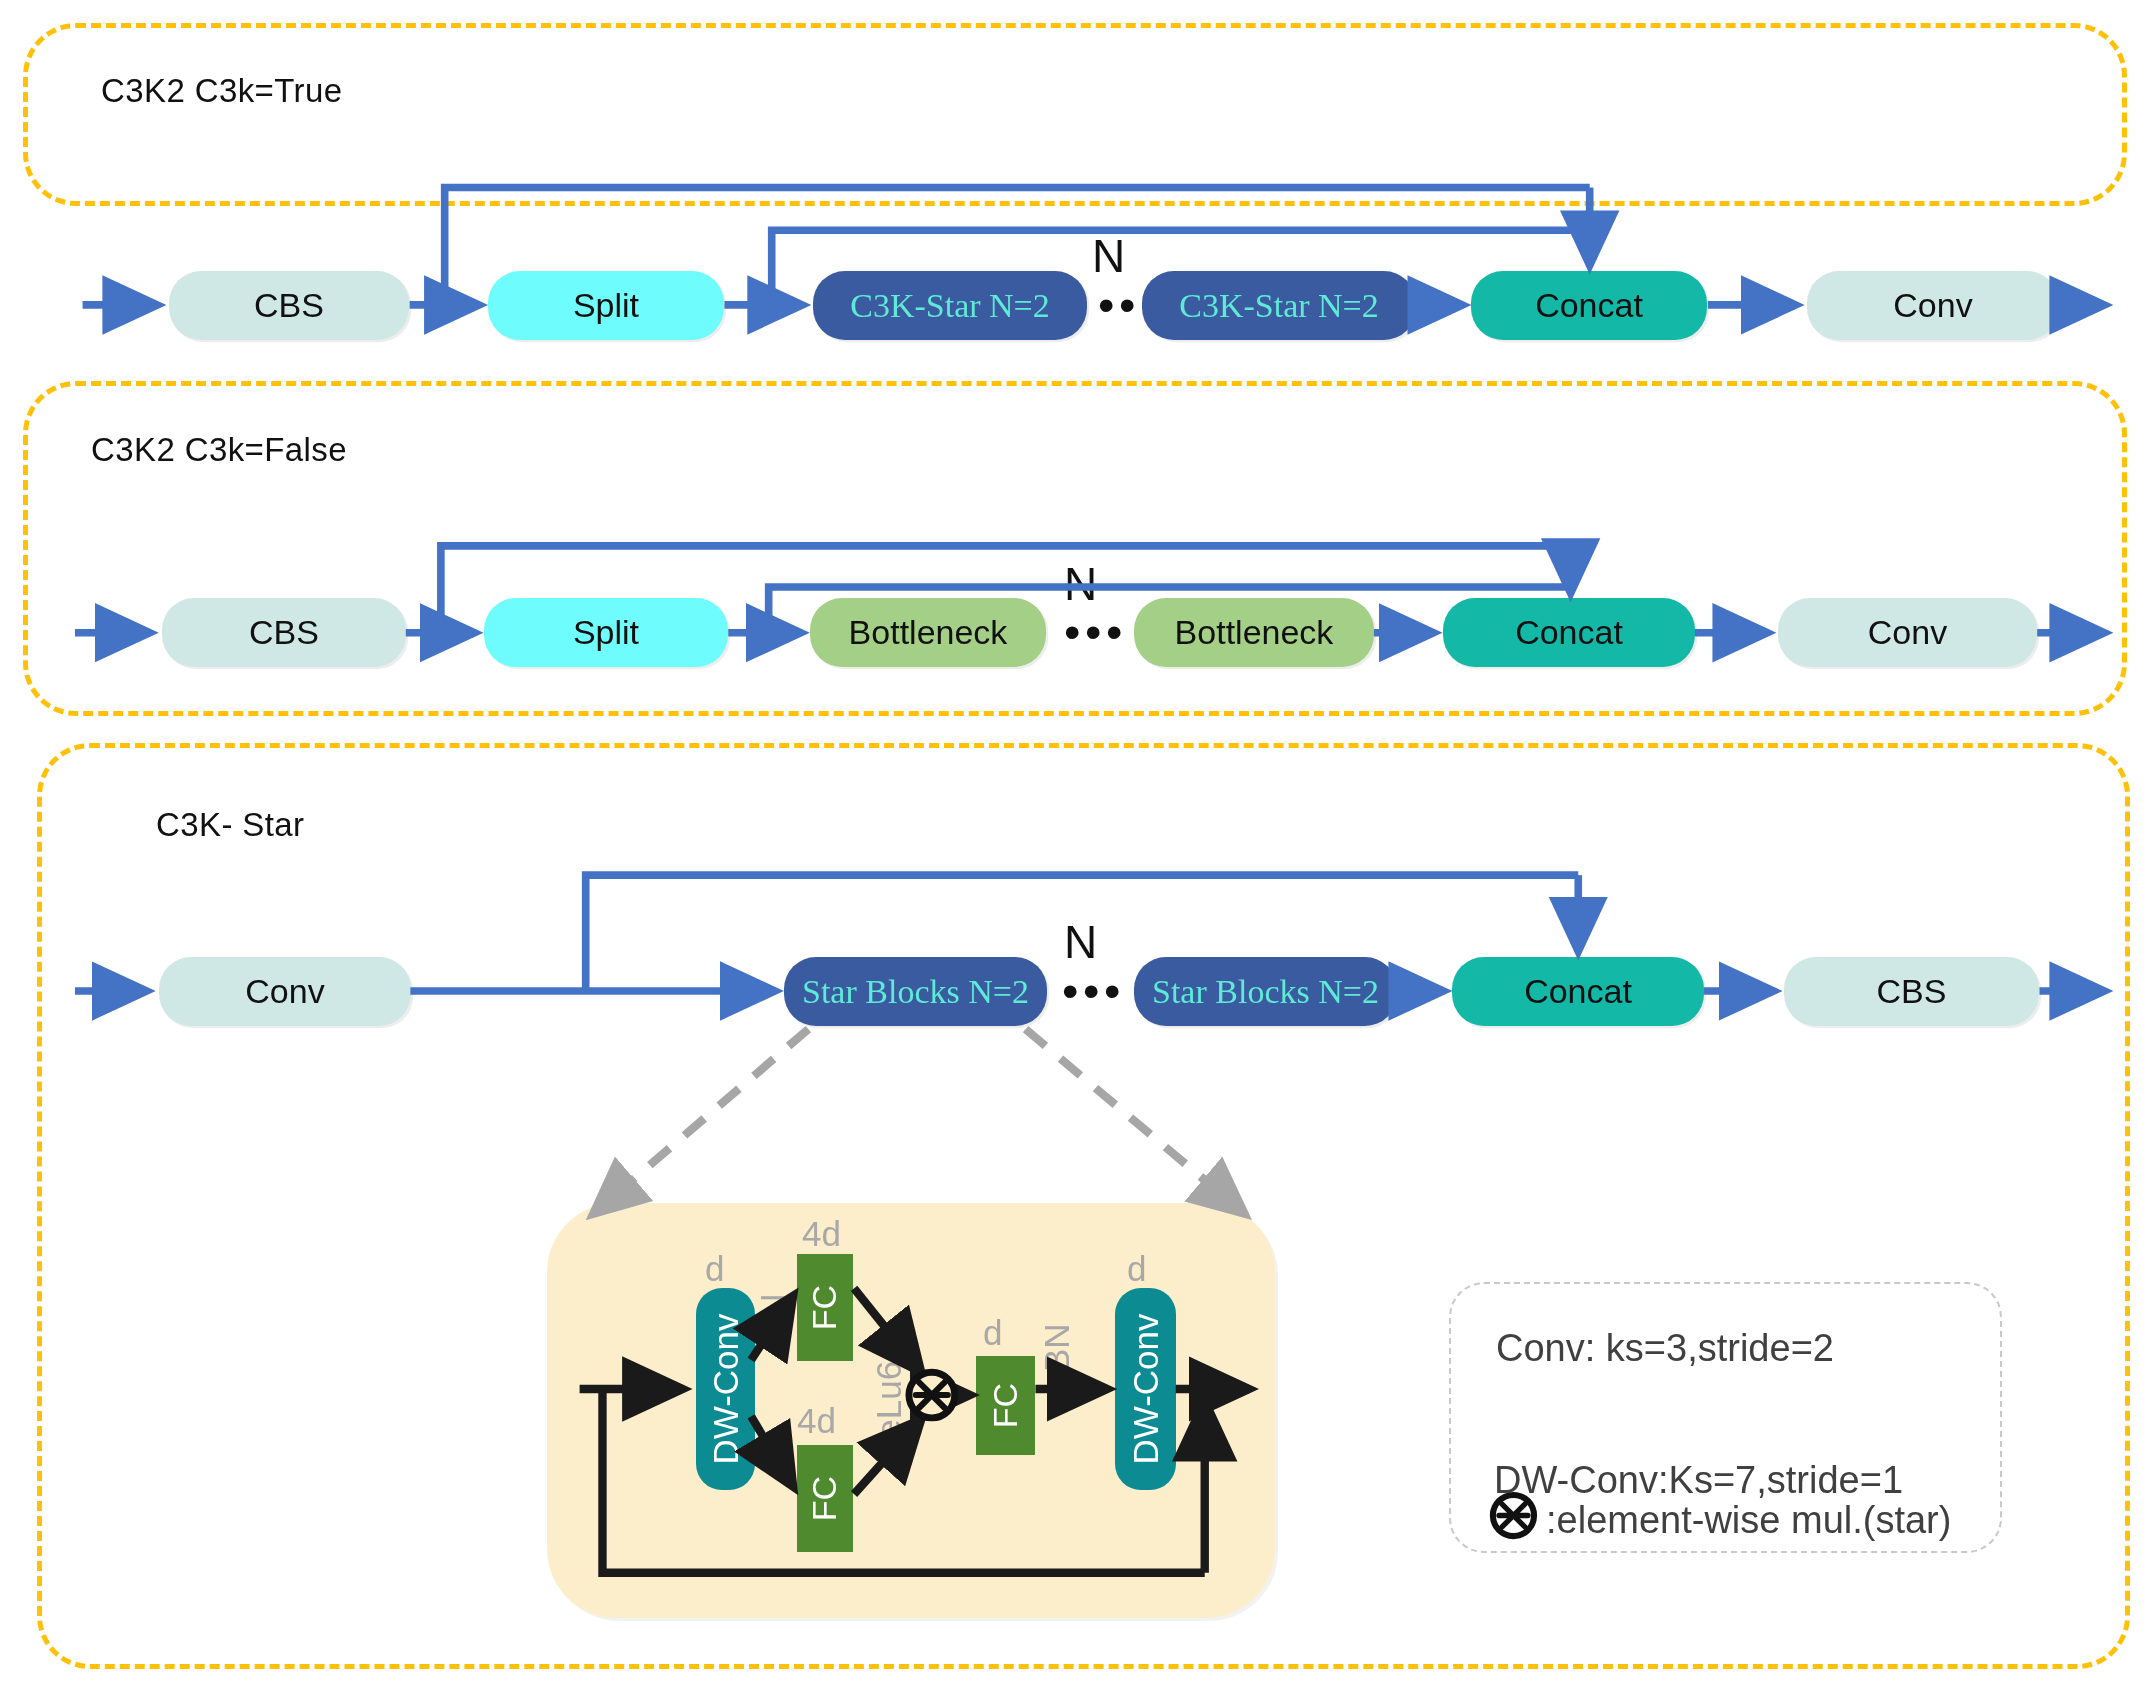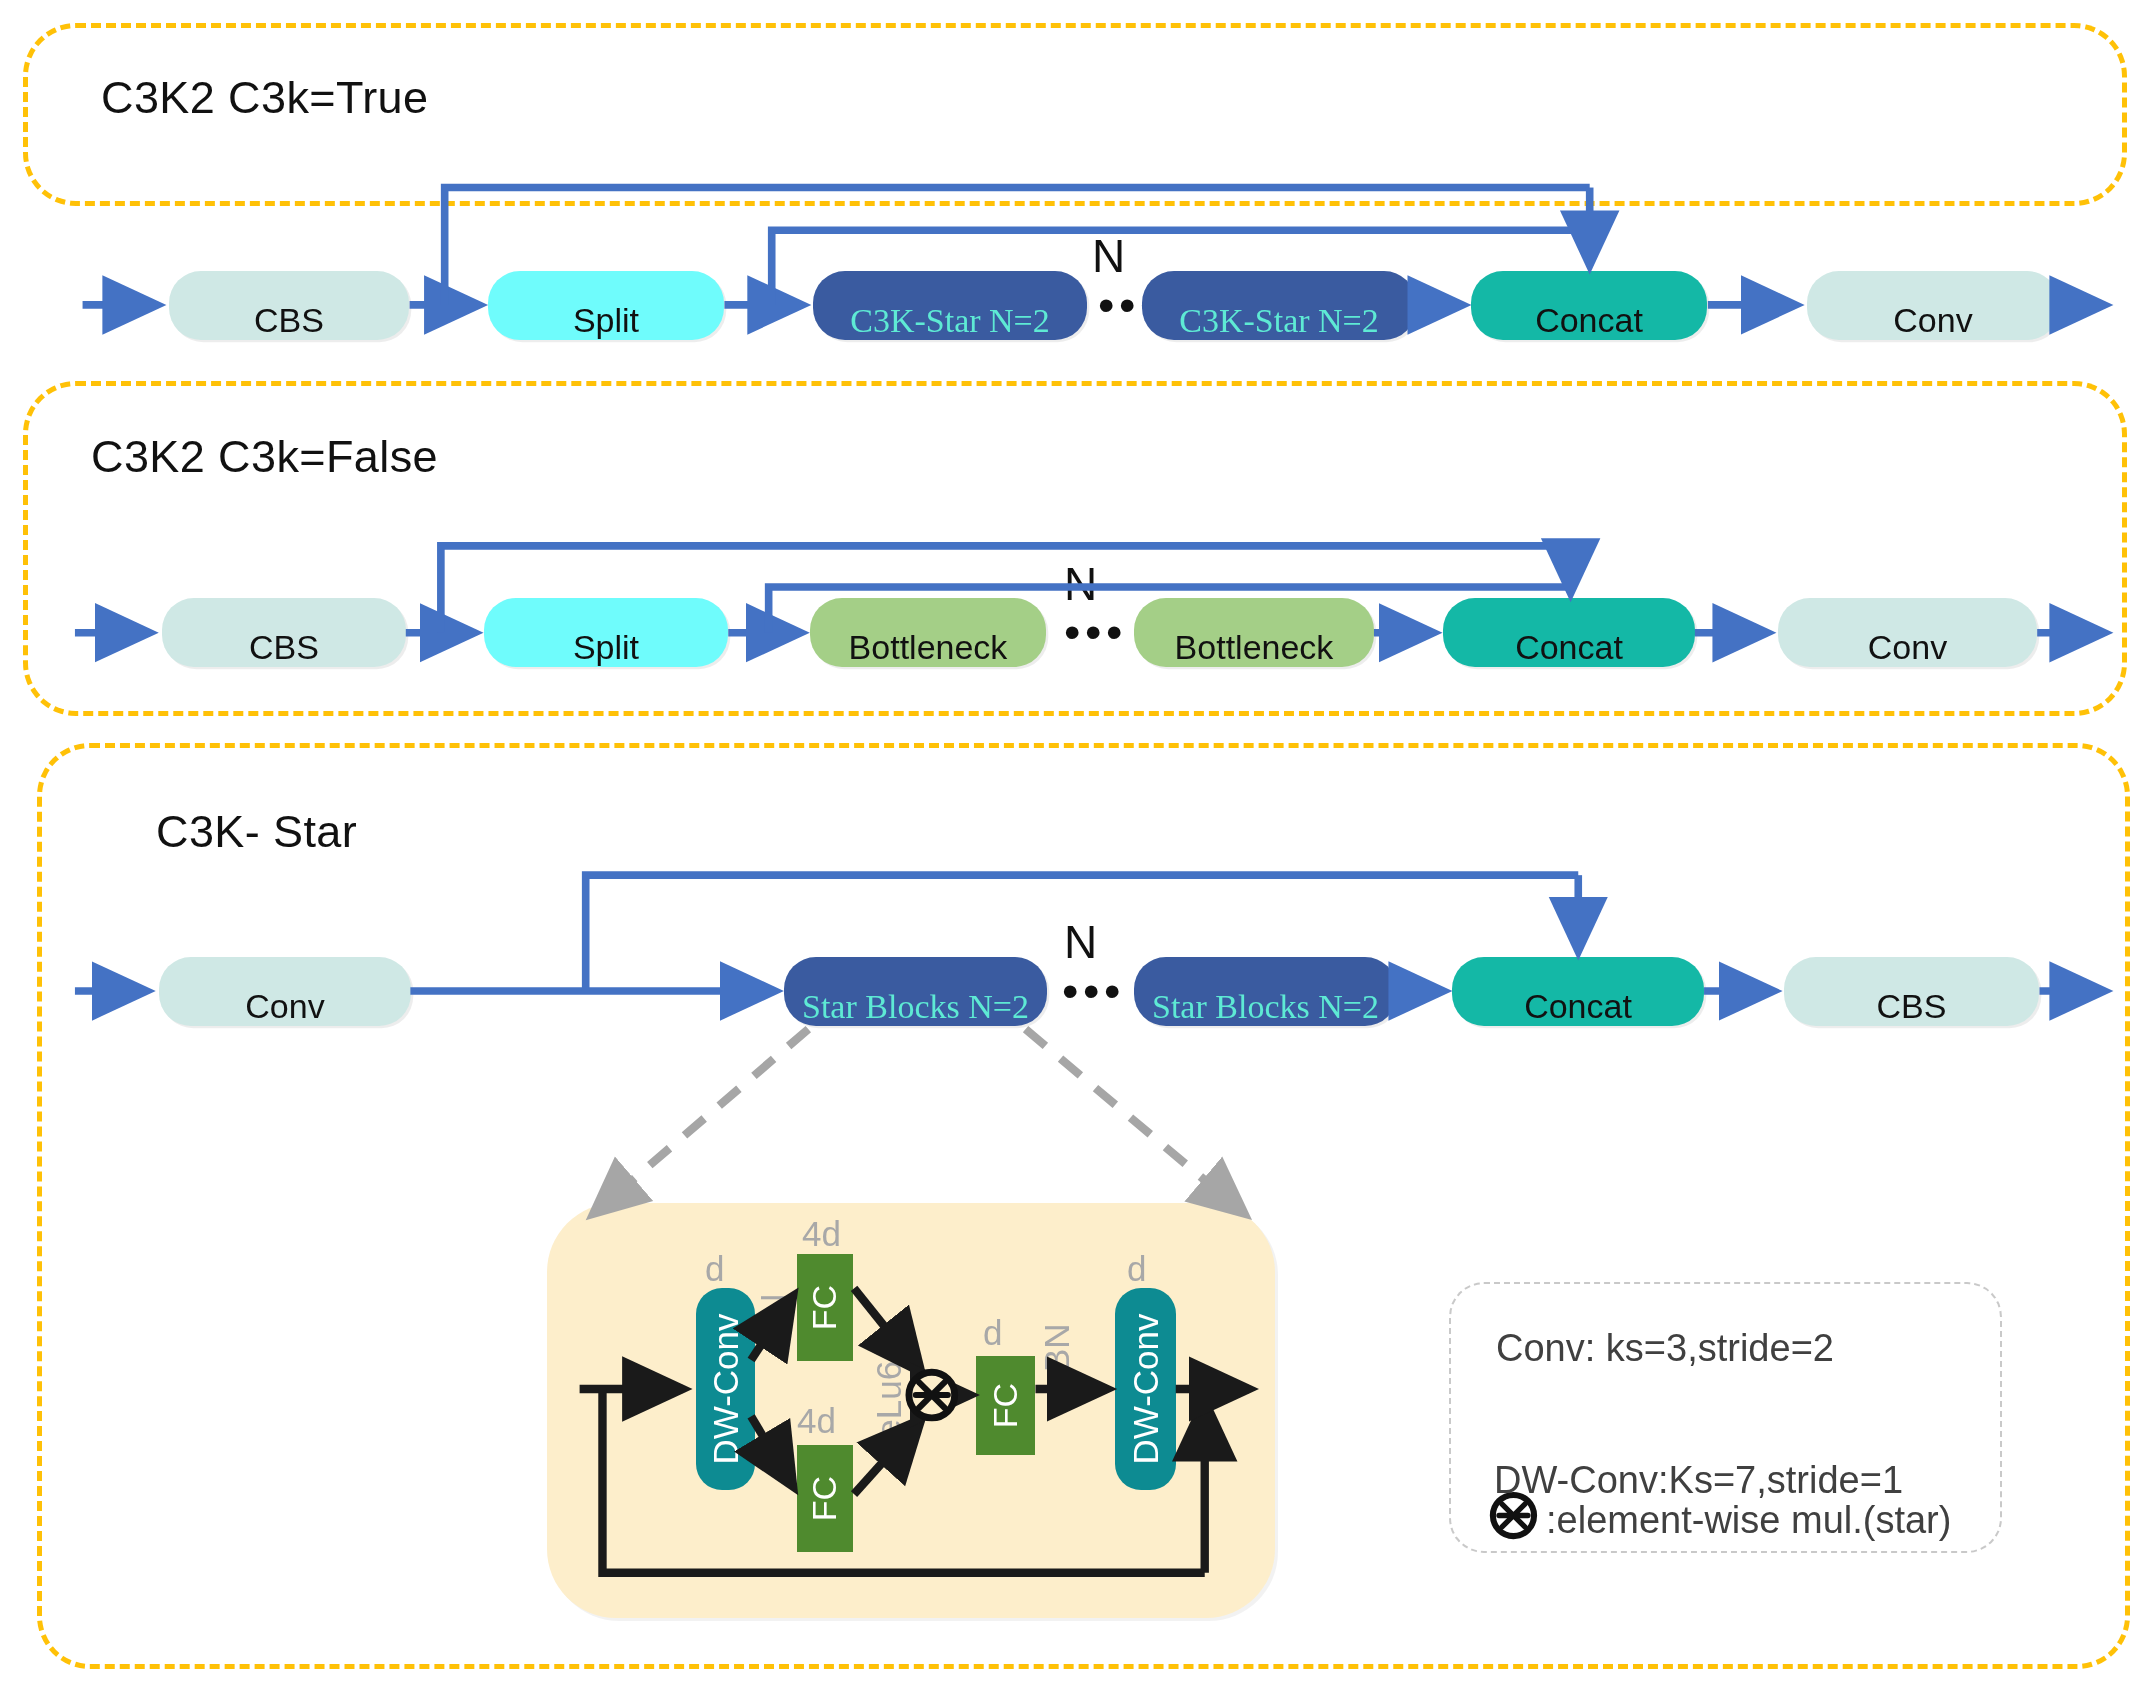--- a/index.html
+++ b/index.html
@@ -1,22 +1,22 @@
 <!DOCTYPE html>
 <html style="font-size:12.2px"><head>
 <meta charset="utf-8">
 <style>
   html,body{margin:0;padding:0;background:#ffffff;}
   body{font-family:"Liberation Sans",sans-serif;}
   #root{position:relative;width:2151px;height:1700px;background:#ffffff;overflow:hidden;}
 
   .panel{position:absolute;border:5.3px dashed #FFC107;border-radius:53px;box-sizing:border-box;}
-  .panel-title{position:absolute;font-size:45px;color:#111;white-space:nowrap;letter-spacing:0.4px;}
-
-  .blk{position:absolute;display:flex;align-items:flex-end;justify-content:center;
+  .panel-title{position:absolute;font-size:33px;color:#111;white-space:nowrap;letter-spacing:0.4px;}
+
+  .blk{position:absolute;display:flex;align-items:center;justify-content:center;
        border-radius:32px;box-sizing:border-box;font-size:34px;color:#111;white-space:nowrap;
        box-shadow:2.3px 2.3px 0 rgba(0,0,0,0.07);}
   .blk.cbs   {background:#cfe8e5;}
   .blk.conv  {background:#cfe8e5;}
   .blk.split {background:#6ffcfc;}
   .blk.dark  {background:#3a5ba0;color:#5eead4;font-family:Liberation Serif, serif;}
   .blk.concat{background:#14b8a6;}
   .blk.bneck {background:#a4cf87;}
 
   .dots{position:absolute;font-size:47px;color:#111;letter-spacing:4.6px;line-height:1;}

